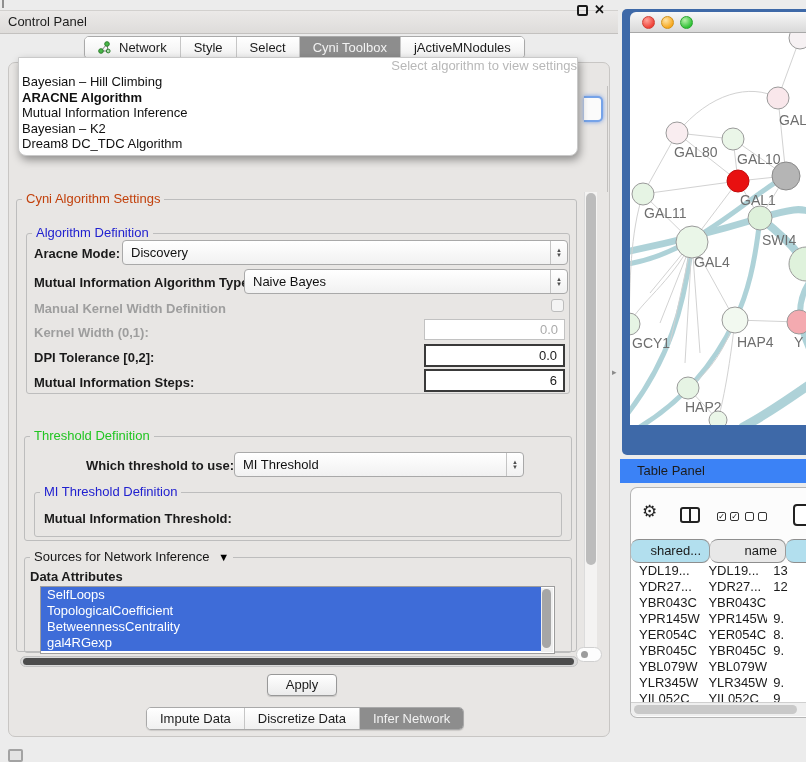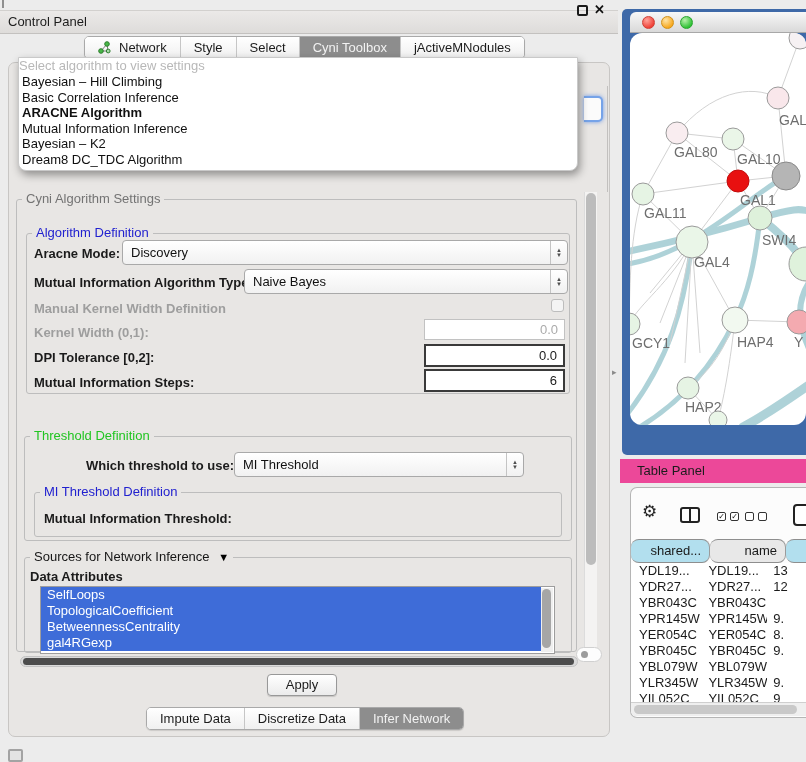--- a/index.html
+++ b/index.html
@@ -29,29 +29,29 @@
     border:1px solid #c8c6c4; border-radius:7px; }
 
   
   #frag-line { left:607px; top:86px; width:1px; height:106px; background:#c2c0be; }
   #frag-combo { left:584px; top:96px; width:19px; height:26px; border:2px solid #76a3e8; border-left:none;
     border-radius:0 5px 5px 0; background:#fbfbfb; box-shadow:0 0 4px rgba(90,140,230,.85); }
 
   
   #algo-popup { left:18px; top:57px; width:560px; background:#ffffff; z-index:40;
     border:1px solid #c9c9c9; border-radius:0 0 8px 8px; box-shadow:2px 4px 9px rgba(0,0,0,.38); padding-bottom:3px; }
-  #algo-placeholder { height:16px; line-height:16px; text-align:left; color:#b8b8b8; }
+  #algo-placeholder { height:16px; line-height:16px; text-align:right; color:#b8b8b8; }
   .algo-option { height:15.5px; line-height:15.5px; padding-left:3px; color:#101010; white-space:nowrap; }
   .algo-option.bold { font-weight:700; }
 
   
   .groupbox { position:absolute; border:1px solid #bdbdbd; border-radius:3px; }
   .group-title { position:absolute; background:#e8e6e4; padding:0 4px; line-height:14px; white-space:nowrap; z-index:5; }
   #settings-group { left:16px; top:199px; width:561px; height:453px; }
-  #settings-title { left:22px; top:192px; color:#737373; }
+  #settings-title { left:22px; top:192px; color:#c2410c; }
   #algdef-group { left:26px; top:233px; width:544px; height:161px; }
   #algdef-title { left:32px; top:226px; color:#2121cf; }
   #threshold-group { left:24px; top:436px; width:548px; height:105px; }
   #threshold-title { left:30px; top:429px; color:#22c522; }
   #mithr-group { left:34px; top:492px; width:528px; height:45px; }
   #mithr-title { left:40px; top:485px; color:#2121cf; }
   #sources-group { left:24px; top:557px; width:548px; height:96px; }
   #sources-title { left:30px; top:550px; color:#161616; }
 
   .flabel { position:absolute; font-weight:700; white-space:nowrap; }
@@ -105,26 +105,26 @@
   #grip { left:8px; top:749px; width:15px; height:13px; border:2px solid #a3a3a3; background:#e3e3e3; border-radius:2px; }
 
   
   #net-frame { left:622px; top:9px; width:184px; height:446px; background:#3e69a8; border-radius:5px 0 0 5px; }
   #net-titlebar { left:630px; top:12px; width:176px; height:21px;
     background:linear-gradient(#f7f7f7,#d9d9d9); border-bottom:1px solid #a8a8a8; border-radius:6px 0 0 0; }
   .light { position:absolute; top:4px; width:13px; height:13px; border-radius:50%; }
   #light-red { left:12px; background:radial-gradient(circle at 35% 30%, #ffa39a, #ef4137 72%); border:1px solid #cf4036; }
   #light-yellow { left:31px; background:radial-gradient(circle at 35% 30%, #ffe4a6, #f7a81e 72%); border:1px solid #d29117; }
   #light-green { left:50px; background:radial-gradient(circle at 35% 30%, #b9f0ab, #2fc135 72%); border:1px solid #2aa52f; }
-  #net-canvas { left:630px; top:33px; width:176px; height:392px; background:#ffffff; overflow:hidden;border-radius:12px; }
+  #net-canvas { left:630px; top:33px; width:176px; height:392px; background:#ffffff; overflow:hidden; }
   #net-svg { display:block; }
   .nlabel { font-family:"Liberation Sans", sans-serif; font-size:14px; fill:#6e6e6e; }
 
   
-  #tp-titlebar { left:620px; top:459px; width:186px; height:24px; background:#ec4899; }
+  #tp-titlebar { left:620px; top:459px; width:186px; height:24px; background:#3b82f6; }
   #tp-title { position:absolute; left:17px; top:4px; color:#1c1c1c; }
   #tp-panel { left:630px; top:487px; width:176px; height:231px; background:#fcfcfc;
     border:1px solid #b5b5b5; border-right:none; border-radius:7px 0 0 7px; overflow:hidden; }
   #gear-icon { position:absolute; left:11px; top:15px; font-size:17px; color:#242424; line-height:17px; }
   #columns-icon { position:absolute; left:49px; top:19px; width:20px; height:16px; border:2px solid #222; border-radius:3px; }
   #columns-icon .mid { position:absolute; left:7px; top:0; width:2px; height:12px; background:#222; }
   .cb-pair { position:absolute; display:flex; gap:4px; }
   #checked-pair { left:86px; top:24px; }
   #unchecked-pair { left:114px; top:24px; }
   .cb { width:9px; height:9px; border:1.5px solid #333; border-radius:2px; font-size:8px; line-height:7px; text-align:center; color:#111; background:#fff; }
@@ -179,21 +179,20 @@
 
   <div class="abs" id="main-panel"></div>
 
   <div class="abs" id="frag-line"></div>
   <div class="abs" id="frag-combo"></div>
 
   <div class="abs" id="algo-popup">
     <div id="algo-placeholder">Select algorithm to view settings</div>
     <div id="algo-options">
         <div class="algo-option">Bayesian – Hill Climbing</div>
-        <div class="algo-option">Basic Correlation Inference</div>
         <div class="algo-option bold">ARACNE Algorithm</div>
         <div class="algo-option">Mutual Information Inference</div>
         <div class="algo-option">Bayesian – K2</div>
         <div class="algo-option">Dream8 DC_TDC Algorithm</div>
       </div>
   </div>
 
   <div class="groupbox" id="settings-group"></div>
   <span class="group-title" id="settings-title">Cyni Algorithm Settings</span>
 

